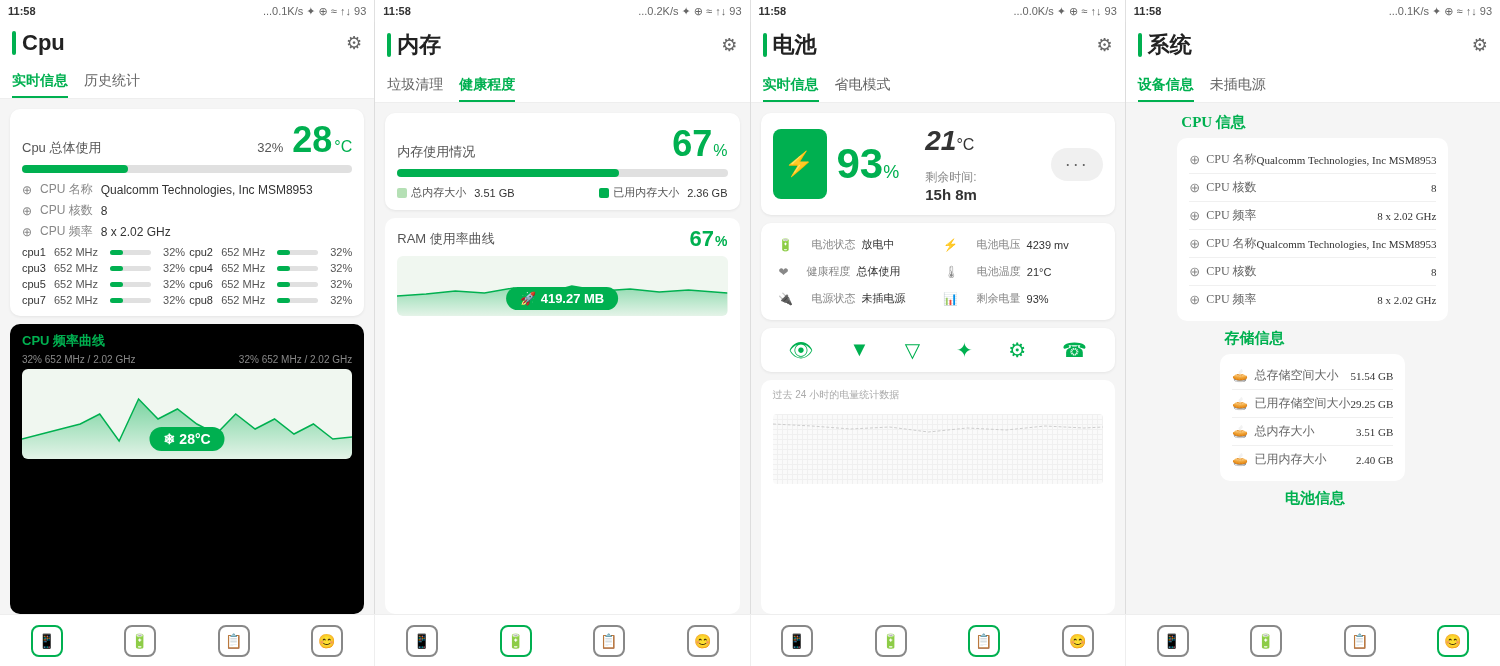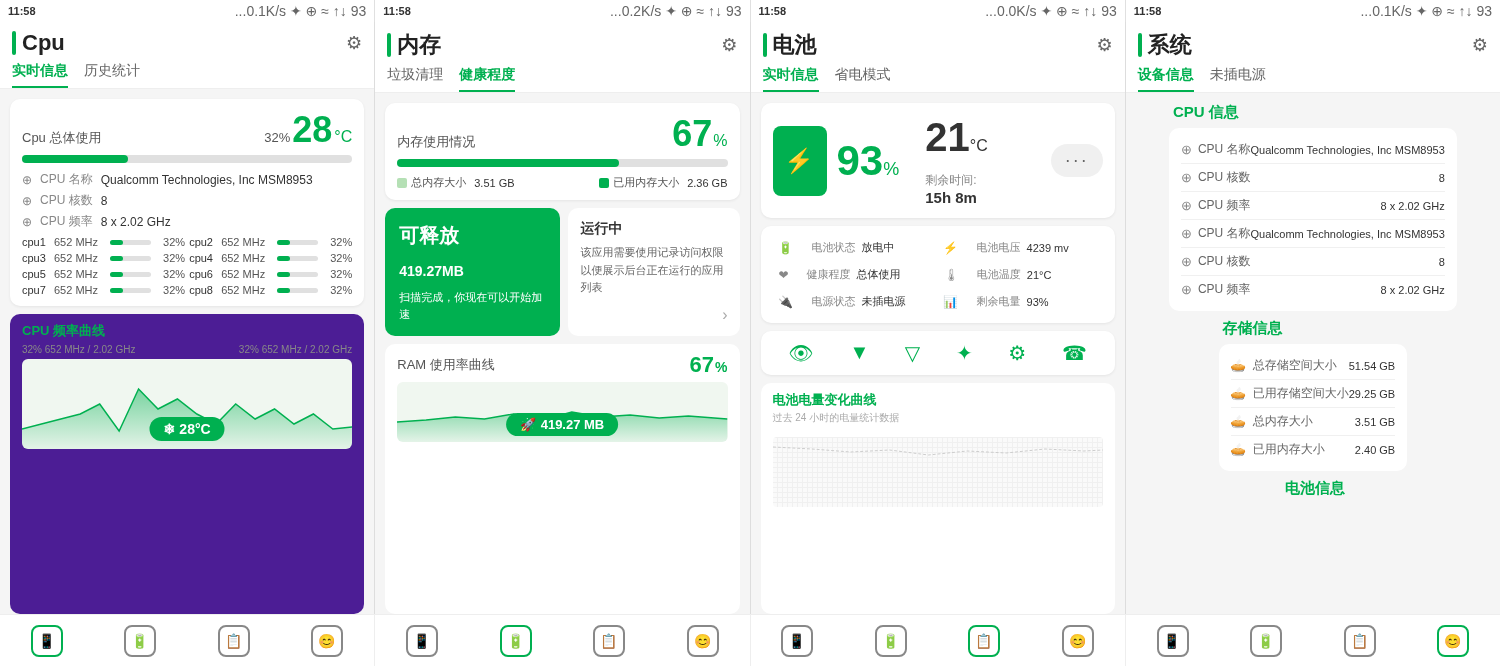--- a/index.html
+++ b/index.html
@@ -24,49 +24,49 @@
     .status-segment {
       flex: 1;
       display: flex;
       align-items: center;
       justify-content: space-between;
       padding: 0 8px;
       border-right: 1px solid #e0e0e0;
     }
     .status-segment:last-child { border-right: none; }
     .status-time { font-weight: bold; font-size: 11px; }
-    .status-icons { font-size: 14px; color: #666; }
+    .status-icons { font-size: 11px; color: #666; }
 
     
     .panels {
       display: flex;
       flex: 1;
       background: #f0f4f0;
     }
 
     .panel {
       flex: 1;
       display: flex;
       flex-direction: column;
       background: #f5f5f5;
       border-right: 1px solid #ddd;
     }
-    .panel:last-child { border-right: none; }
+    .panel:last-child { border-right: none; font-family: Liberation Serif, serif; }
 
     
     .panel-header {
       background: #fff;
       padding: 8px 12px 0 12px;
       border-bottom: 1px solid #eee;
     }
     .panel-title-row {
       display: flex;
       align-items: center;
       justify-content: space-between;
-      margin-bottom: 6px;
+      margin-bottom: 16px;
     }
     .panel-title {
       font-size: 22px;
       font-weight: bold;
       color: #222;
     }
     .panel-title-bar {
       display: flex;
       align-items: center;
       gap: 6px;
@@ -163,21 +163,21 @@
       font-size: 11px;
       color: #555;
     }
     .core-name { min-width: 28px; color: #333; font-weight: 500; }
     .core-freq { min-width: 52px; color: #555; }
     .core-pct { min-width: 30px; text-align: right; color: #555; }
     .core-bar-wrap { flex: 1; height: 5px; background: #e0e0e0; border-radius: 3px; }
     .core-bar-fill { height: 100%; border-radius: 3px; background: #00b050; }
 
     .cpu-chart-section {
-      background: #4c1d95;
+      background: #000000;
       border-radius: 10px;
       padding: 8px 12px;
       flex: 1;
     }
     .chart-title { font-size: 13px; color: #00b050; font-weight: bold; margin-bottom: 4px; }
     .chart-meta { display: flex; justify-content: space-between; font-size: 10px; color: #888; margin-bottom: 4px; }
     .chart-area {
       position: relative;
       height: 90px;
       background: #f0f7f0;
@@ -298,21 +298,21 @@
       border-radius: 8px;
       display: flex;
       align-items: center;
       justify-content: center;
       font-size: 24px;
       color: #fff;
       flex-shrink: 0;
     }
     .battery-pct-big { font-size: 42px; font-weight: bold; color: #00b050; }
     .battery-pct-unit { font-size: 18px; color: #00b050; }
-    .battery-temp-big { font-size: 40px; font-weight: bold; color: #333; }
+    .battery-temp-big { font-size: 28px; font-weight: bold; color: #333; font-style: italic; }
     .battery-temp-unit { font-size: 16px; color: #333; }
     .battery-remain { font-size: 12px; color: #888; margin-top: 12px; }
     .battery-remain-val { font-size: 15px; font-weight: bold; color: #333; }
     .battery-more-btn {
       margin-left: auto;
       background: #f0f0f0;
       border-radius: 20px;
       padding: 6px 14px;
       font-size: 18px;
       color: #666;
@@ -492,21 +492,21 @@
       </div>
     </div>
 
     <div class="panel-content">
 
       <div class="card">
         <div class="usage-header">
           <span class="usage-label">Cpu 总体使用</span>
           <div style="display:flex;align-items:baseline;gap:2px">
             <span style="font-size:13px;color:#555">32%</span>
-            <span class="big-value" style="margin-left:0">28</span>
+            <span class="big-value" style="margin-left:7px">28</span>
             <span class="big-unit">°C</span>
           </div>
         </div>
         <div class="progress-bar-wrap">
           <div class="progress-bar-fill" style="width:32%"></div>
         </div>
 
         <div class="cpu-info-row">
           <span class="icon">⊕</span>
           <span class="info-label">CPU 名称</span>
@@ -652,34 +652,20 @@
             <span style="margin-left:4px;color:#333;font-weight:500">3.51 GB</span>
           </div>
           <div class="mem-item">
             <div class="mem-dot used"></div>
             <span>已用内存大小</span>
             <span style="margin-left:4px;color:#333;font-weight:500">2.36 GB</span>
           </div>
         </div>
       </div>
 
-      <div class="mem-two-cards">
-        <div class="release-card">
-          <div class="release-title">可释放</div>
-          <div class="release-mb">
-            <span>419.27</span><span>MB</span>
-          </div>
-          <div class="release-desc">扫描完成，你现在可以开始加速</div>
-        </div>
-        <div class="running-card">
-          <div class="running-title">运行中</div>
-          <div class="running-desc">该应用需要使用记录访问权限以便展示后台正在运行的应用列表</div>
-          <div class="running-arrow">›</div>
-        </div>
-      </div>
 
       <div class="ram-chart-section">
         <div class="ram-chart-header">
           <span class="ram-chart-title">RAM 使用率曲线</span>
           <div style="display:flex;align-items:baseline;gap:1px">
             <span class="ram-chart-pct">67</span>
             <span style="font-size:14px;color:#00b050;font-weight:bold">%</span>
           </div>
         </div>
         <div class="ram-chart-area">
@@ -776,21 +762,20 @@
       <div class="battery-icons-row card">
         <div class="bat-icon-item">👁</div>
         <div class="bat-icon-item">▼</div>
         <div class="bat-icon-item">▽</div>
         <div class="bat-icon-item">✦</div>
         <div class="bat-icon-item">⚙</div>
         <div class="bat-icon-item">☎</div>
       </div>
 
       <div class="bat-chart-section">
-        <div class="bat-chart-title">电池电量变化曲线</div>
         <div class="bat-chart-sub">过去 24 小时的电量统计数据</div>
         <div class="bat-chart-area">
           <svg width="100%" height="70" viewBox="0 0 340 70" preserveAspectRatio="none">
             <polyline points="0,10 40,12 80,15 120,13 160,18 200,14 240,16 280,12 320,14 340,13" fill="none" stroke="#ccc" stroke-width="1" stroke-dasharray="3,2"></polyline>
           </svg>
         </div>
       </div>
     </div>
   </div>
 

